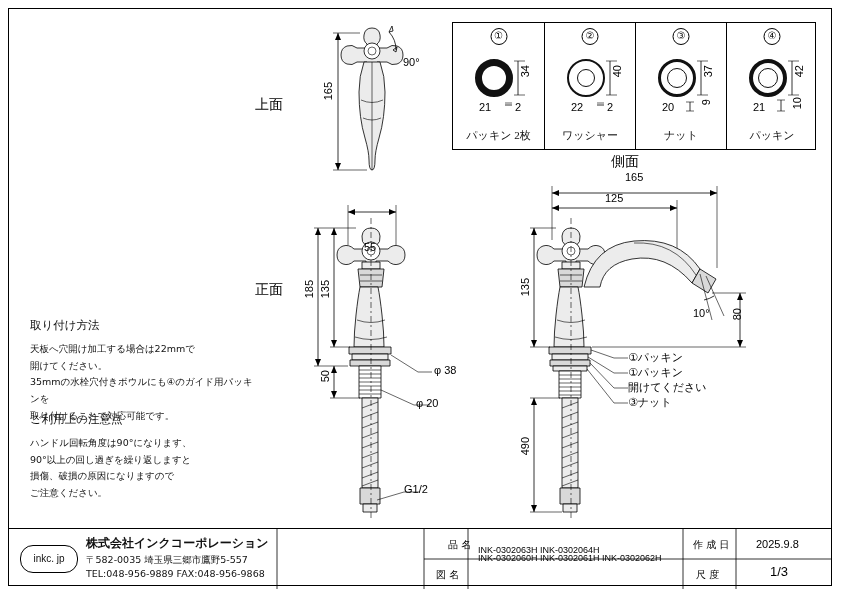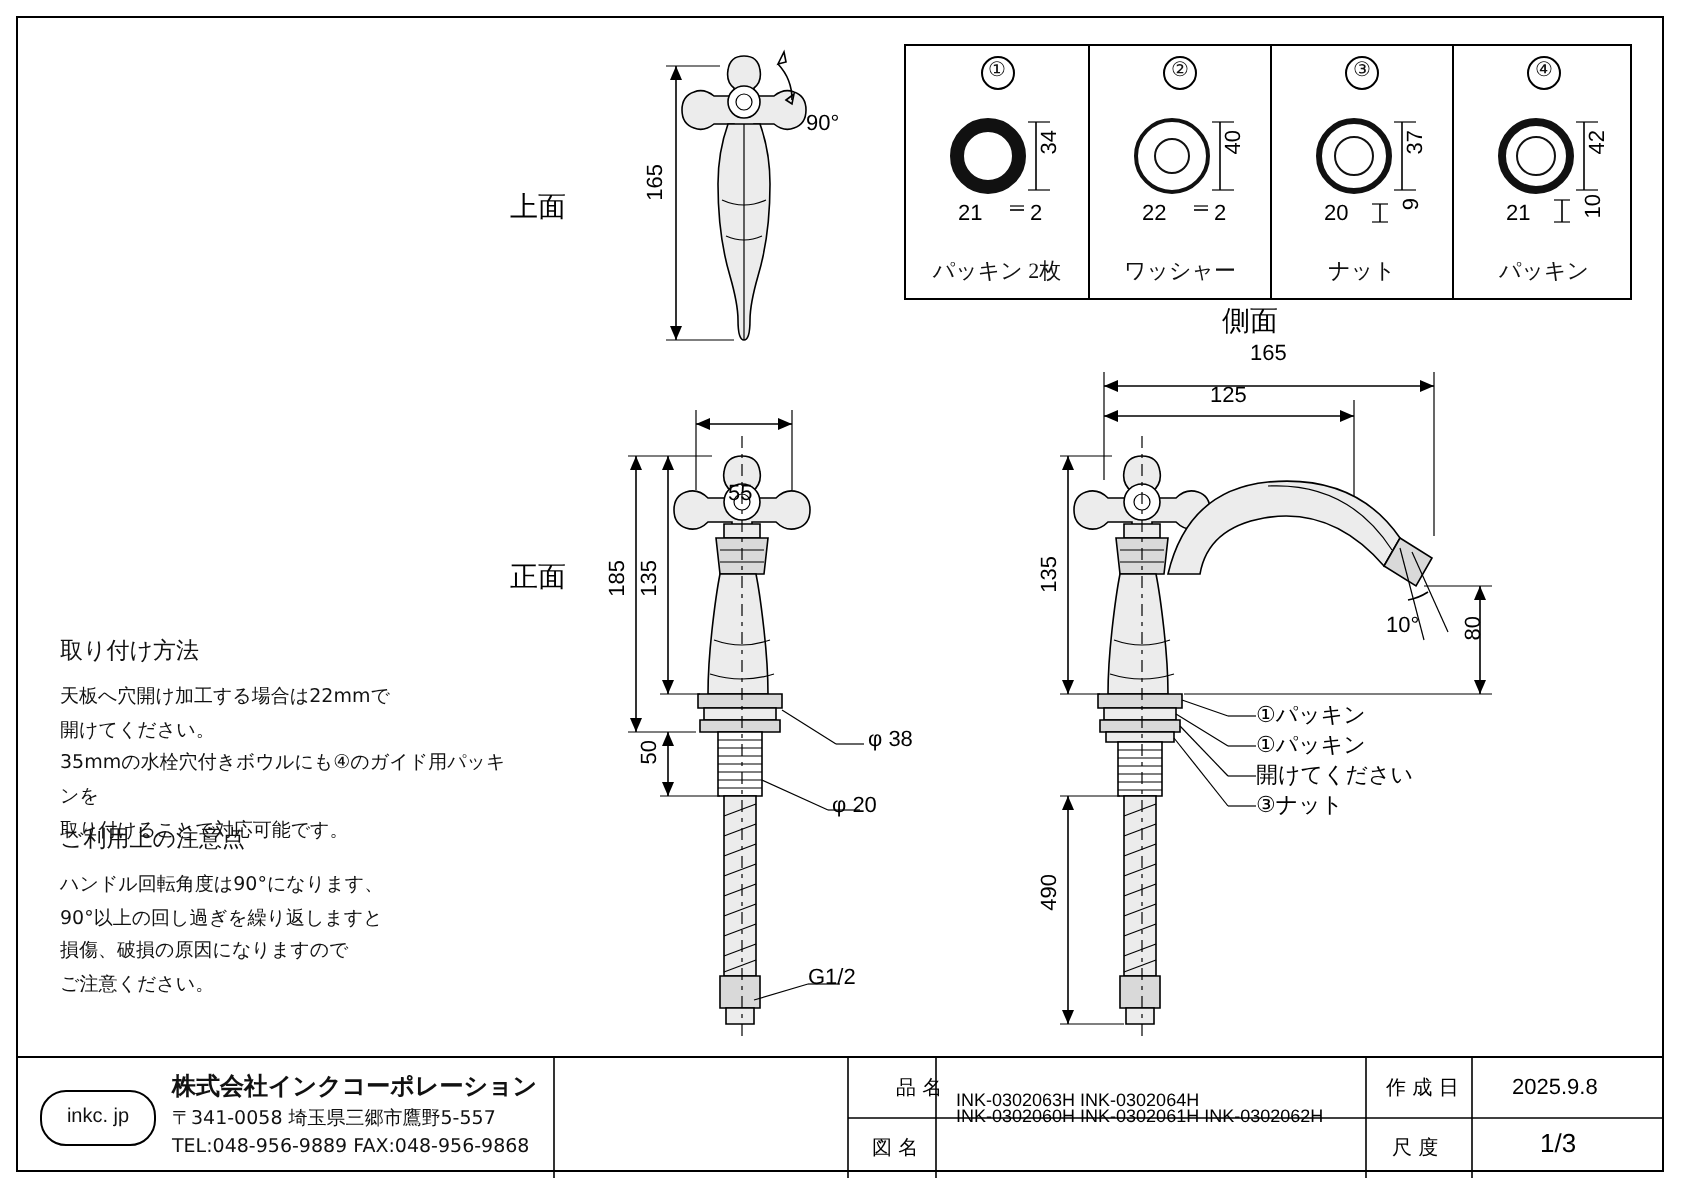--- a/index.html
+++ b/index.html
@@ -471,21 +471,21 @@
       <div>90°以上の回し過ぎを繰り返しますと</div>
       <div>損傷、破損の原因になりますので</div>
       <div>ご注意ください。</div>
     </div>
   </div>
 
   <div class="title-block">
     <div class="logo-oval">inkc. jp</div>
     <div class="company">株式会社インクコーポレーション</div>
     <div class="addr">
-      <div>〒341-0058 埼玉県三郷市鷹野5-557</div>
+      <div>〒582-0035 埼玉県三郷市鷹野5-557</div>
       <div>TEL:048-956-9889 FAX:048-956-9868</div>
     </div>
 
     <svg width="824" height="60">
       <line class="ln" x1="269" y1="0" x2="269" y2="60"></line>
       <line class="ln" x1="416" y1="0" x2="416" y2="60"></line>
       <line class="ln" x1="460" y1="0" x2="460" y2="60"></line>
       <line class="ln" x1="675" y1="0" x2="675" y2="60"></line>
       <line class="ln" x1="728" y1="0" x2="728" y2="60"></line>
       <line class="ln" x1="416" y1="30" x2="824" y2="30"></line>

